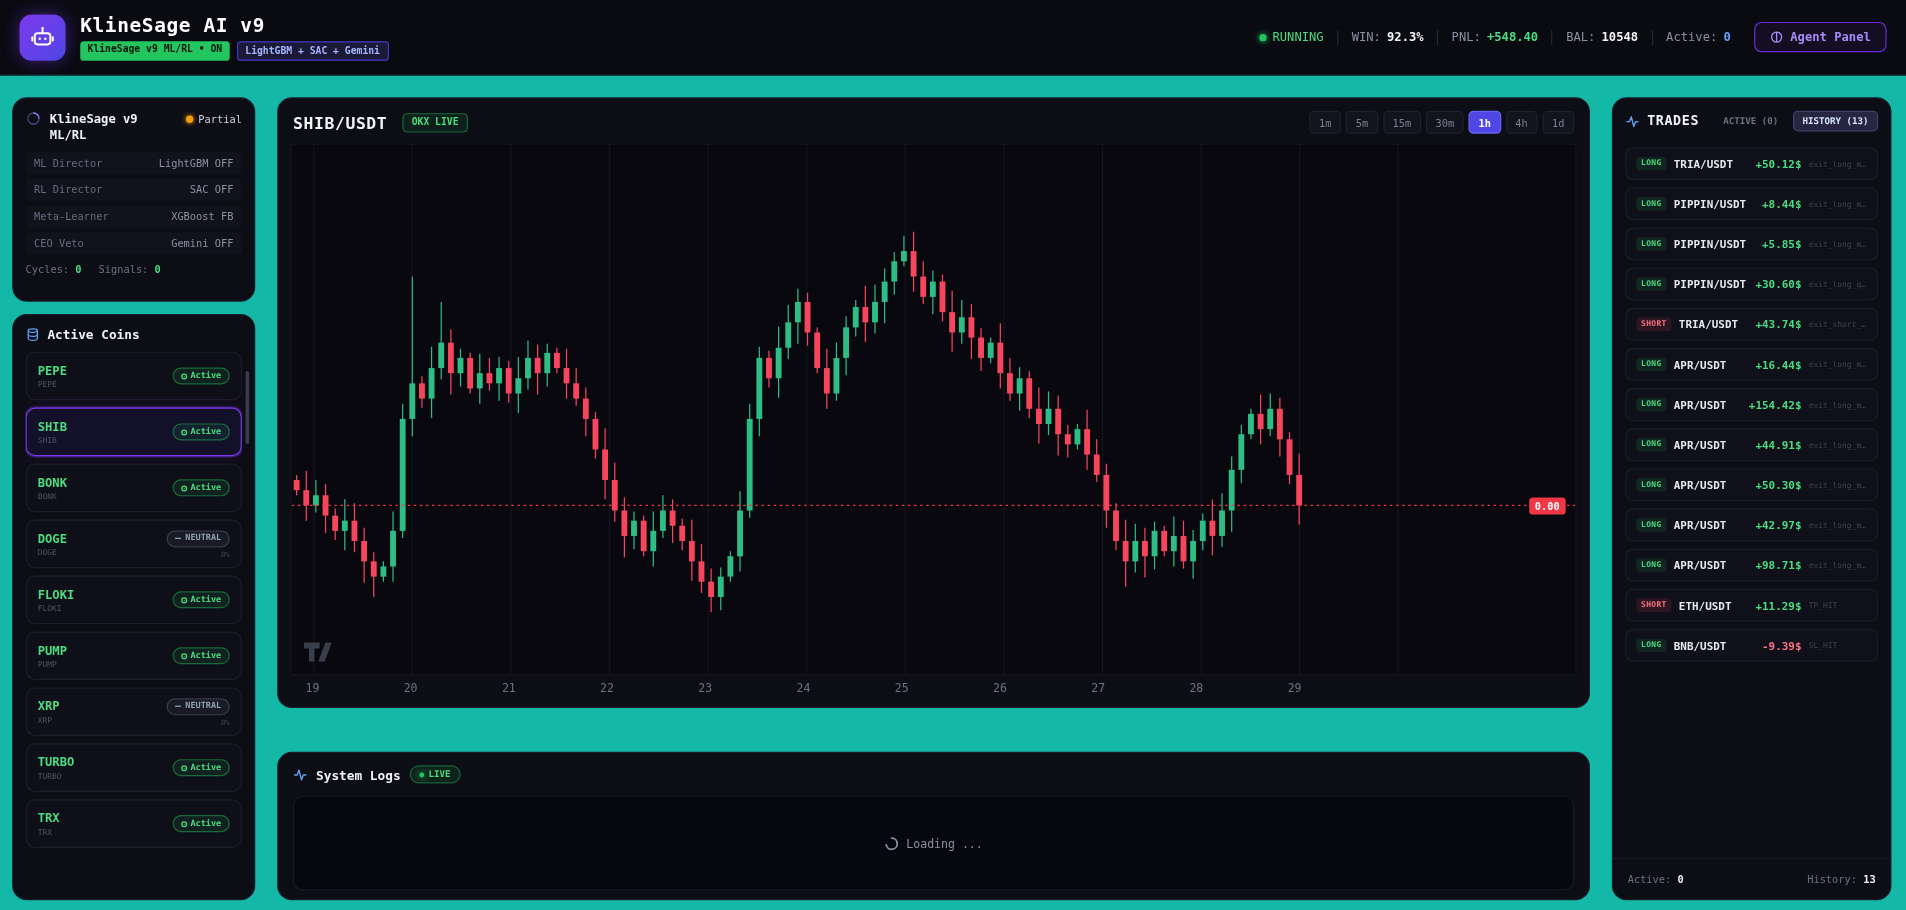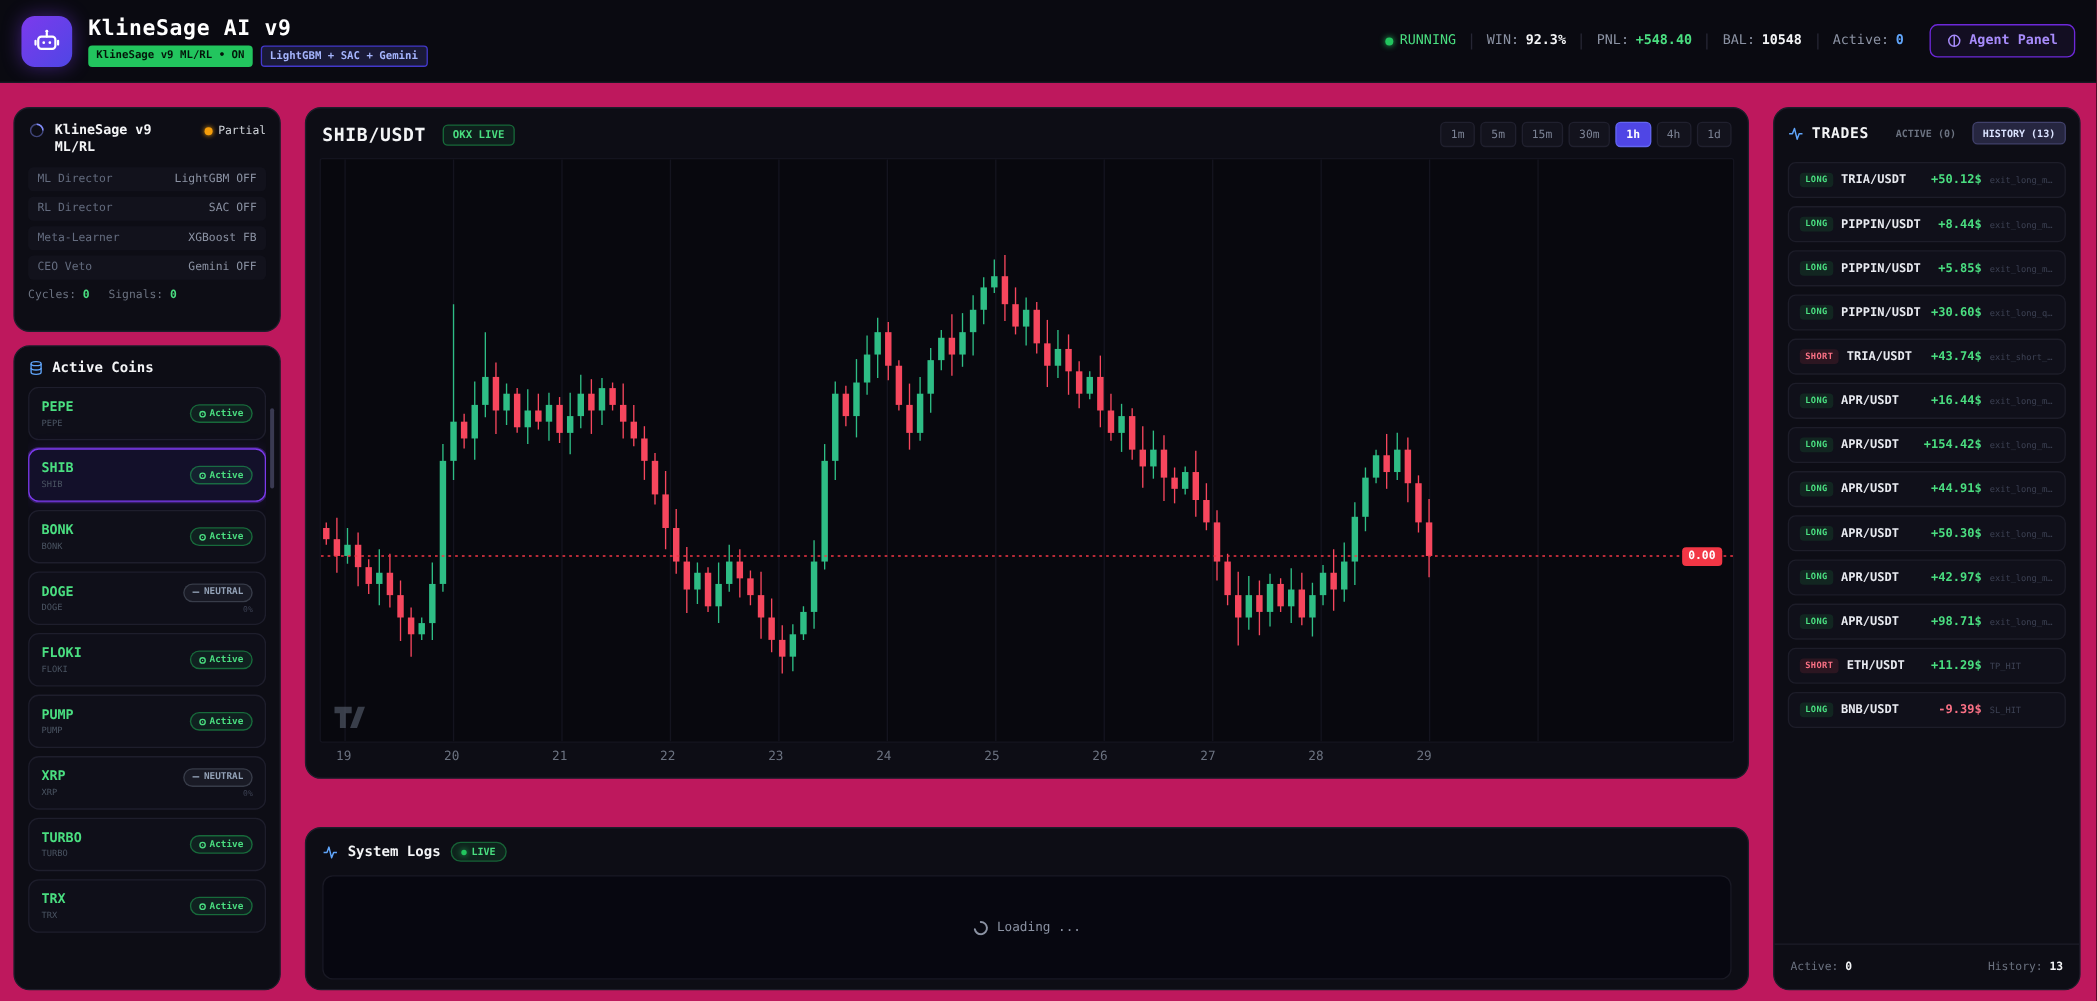--- a/index.html
+++ b/index.html
@@ -1,16 +1,16 @@
 <!DOCTYPE html>
 <html><head>
 <meta charset="utf-8">
 <style>
   html,body{margin:0;padding:0;background:#000;}
-  .stage{position:relative;width:1906px;height:910px;overflow:hidden;background:#be185d;}
+  .stage{position:relative;width:1906px;height:910px;overflow:hidden;background:#14b8a6;}
   .scale{position:absolute;top:0;left:0;width:1568px;height:748px;
          transform:scale(1.2156,1.2166);transform-origin:0 0;
          font-family:"DejaVu Sans Mono","Liberation Mono",monospace;color:#e5e7eb;}
   *{box-sizing:border-box;}
 
   
   header{position:absolute;top:0;left:0;right:0;height:62px;background:#0a0a11;
          border-bottom:1px solid #191924;display:flex;align-items:center;padding:0 16px;}
   .logo{width:38px;height:38px;border-radius:10px;background:linear-gradient(135deg,#7c3aed,#4f46e5);
         display:flex;align-items:center;justify-content:center;box-shadow:0 0 14px rgba(124,58,237,.45);flex:0 0 auto;}

